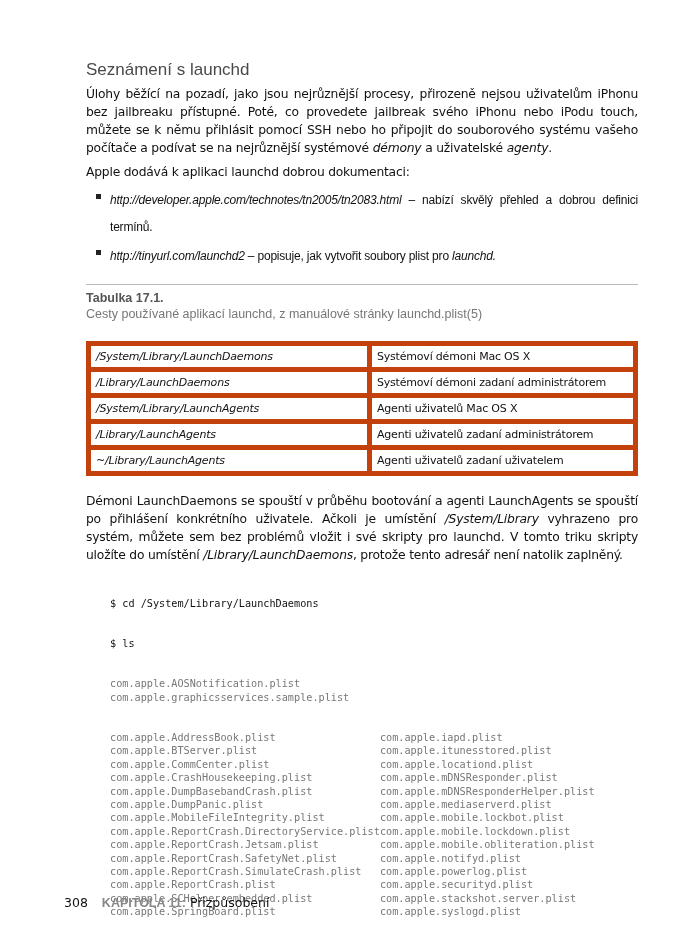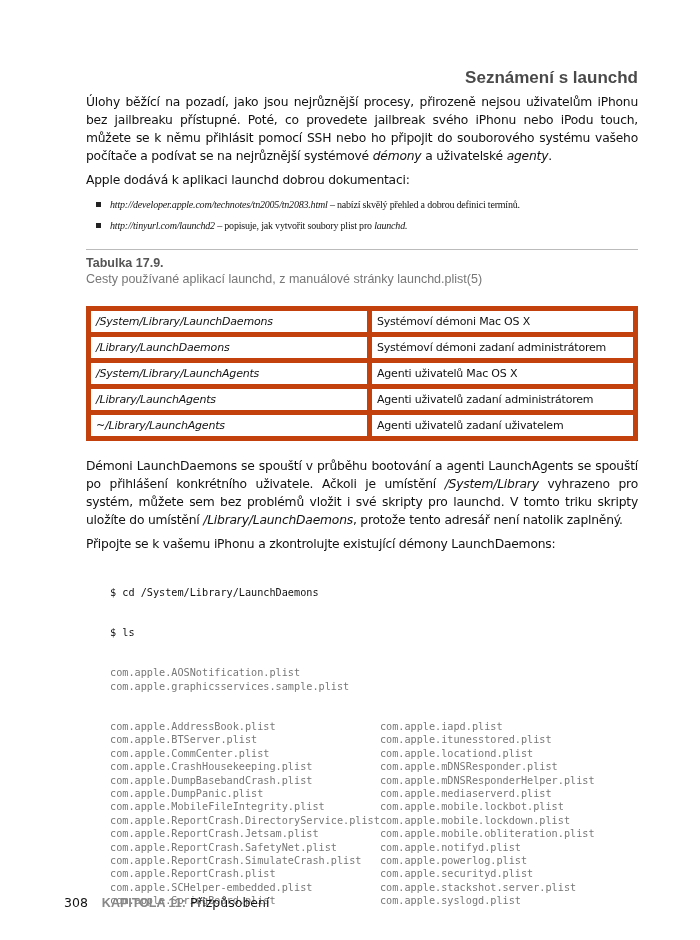--- a/index.html
+++ b/index.html
@@ -1,21 +1,21 @@
 <!DOCTYPE html>
 <html><head>
 <meta charset="utf-8">
 <style>
   html, body { margin: 0; padding: 0; background: #ffffff; }
   body { width: 700px; height: 940px; position: relative; overflow: hidden; font-family: "Liberation Sans", sans-serif; color: #111; }
   .page { position: absolute; left: 86px; top: 60px; width: 552px; }
-  .heading { font-family: "Liberation Sans", sans-serif; font-weight: bold; font-size: 17px; color: #4a4a4a; margin: 8px 0 5px 0; text-align: right; }
+  .heading { font-family: "Liberation Sans", sans-serif; font-weight: normal; font-size: 17px; color: #4a4a4a; margin: 0 0 5px 0; }
   .para { font-family: "DejaVu Sans", sans-serif; font-size: 12.3px; line-height: 18px; text-align: justify; margin: 0 0 6px 0; letter-spacing: -0.2px; }
   .bullets { list-style: none; margin: 4px 0 0 0; padding: 0 0 0 24px; }
-  .bullets li { position: relative; font-family: Liberation Serif, serif; font-size: 10px; line-height: 19px; text-align: justify; margin-bottom: 2px; letter-spacing: -0.2px; }
+  .bullets li { position: relative; font-family: Liberation Sans, sans-serif; font-size: 12px; line-height: 27px; text-align: justify; margin-bottom: 2px; letter-spacing: -0.2px; }
   .bullets li .dot { position: absolute; left: -14px; top: 7px; width: 5px; height: 5px; background: #222; }
   .rule { border-top: 1.5px solid #bbbbbb; margin: 14px 0 6px 0; }
   .tab-title { font-family: "Liberation Sans", sans-serif; font-weight: bold; font-size: 12.5px; color: #555; }
   .tab-caption { font-family: "Liberation Sans", sans-serif; font-size: 12.5px; color: #777; margin-top: 2px; }
   table.paths { border-collapse: collapse; width: 552px; margin-top: 20px; }
   table.paths td { border: 5px solid #c2410c; font-family: "DejaVu Sans", sans-serif; font-size: 11px; height: 21px; padding: 0 5px; letter-spacing: -0.2px; }
   table.paths td.path { font-style: italic; width: 266px; }
   .code { font-family: "DejaVu Sans Mono", monospace; font-size: 10.2px; line-height: 13.4px; color: #777; margin: 4px 0 0 24px; white-space: pre; }
   .code .cmd { color: #111; }
   .ls { display: flex; }
@@ -35,21 +35,21 @@
   <p class="para"><span>Úlohy běžící na pozadí, jako jsou nejrůznější procesy, přirozeně nejsou uživatelům iPhonu bez jailbreaku přístupné. Poté, co provedete jailbreak svého iPhonu nebo iPodu touch, můžete se k němu přihlásit pomocí SSH nebo ho připojit do souborového systému vašeho počítače a podívat se na nejrůznější systémové </span><i>démony</i><span> a uživatelské </span><i>agenty</i><span>.</span></p>
 
   <p class="para">Apple dodává k aplikaci launchd dobrou dokumentaci:</p>
 
   <ul class="bullets">
     <li><span class="dot"></span><i>http://developer.apple.com/technotes/tn2005/tn2083.html</i><span> – nabízí skvělý přehled a dobrou definici termínů.</span></li>
     <li><span class="dot"></span><i>http://tinyurl.com/launchd2</i><span> – popisuje, jak vytvořit soubory plist pro </span><i>launchd.</i></li>
   </ul>
 
   <div class="rule"></div>
-  <div class="tab-title">Tabulka 17.9.</div>
+  <div class="tab-title">Tabulka 17.1.</div>
   <div class="tab-caption">Cesty používané aplikací launchd, z manuálové stránky launchd.plist(5)</div>
 
   <table class="paths">
     <tbody id="paths-body">
         <tr>
           <td class="path">/System/Library/LaunchDaemons</td>
           <td>Systémoví démoni Mac OS X</td>
         </tr>
         <tr>
           <td class="path">/Library/LaunchDaemons</td>
@@ -65,21 +65,20 @@
         </tr>
         <tr>
           <td class="path">~/Library/LaunchAgents</td>
           <td>Agenti uživatelů zadaní uživatelem</td>
         </tr>
       </tbody>
   </table>
 
   <p class="para" style="margin-top:16px"><span>Démoni LaunchDaemons se spouští v průběhu bootování a agenti LaunchAgents se spouští po přihlášení konkrétního uživatele. Ačkoli je umístění </span><i>/System/Library</i><span> vyhrazeno pro systém, můžete sem bez problémů vložit i své skripty pro launchd. V tomto triku skripty uložíte do umístění </span><i>/Library/LaunchDaemons</i><span>, protože tento adresář není natolik zaplněný.</span></p>
 
-  <p class="para">Připojte se k vašemu iPhonu a zkontrolujte existující démony LaunchDaemons:</p>
 
   <div class="code">
     <div class="cmd">$ cd /System/Library/LaunchDaemons</div>
     <div class="cmd">$ ls</div>
     <div id="top-lines"><div>com.apple.AOSNotification.plist</div><div>com.apple.graphicsservices.sample.plist</div></div>
     <div class="ls">
       <div class="col" id="left-col"><div>com.apple.AddressBook.plist</div><div>com.apple.BTServer.plist</div><div>com.apple.CommCenter.plist</div><div>com.apple.CrashHousekeeping.plist</div><div>com.apple.DumpBasebandCrash.plist</div><div>com.apple.DumpPanic.plist</div><div>com.apple.MobileFileIntegrity.plist</div><div>com.apple.ReportCrash.DirectoryService.plist</div><div>com.apple.ReportCrash.Jetsam.plist</div><div>com.apple.ReportCrash.SafetyNet.plist</div><div>com.apple.ReportCrash.SimulateCrash.plist</div><div>com.apple.ReportCrash.plist</div><div>com.apple.SCHelper-embedded.plist</div><div>com.apple.SpringBoard.plist</div></div>
       <div class="col" id="right-col"><div>com.apple.iapd.plist</div><div>com.apple.itunesstored.plist</div><div>com.apple.locationd.plist</div><div>com.apple.mDNSResponder.plist</div><div>com.apple.mDNSResponderHelper.plist</div><div>com.apple.mediaserverd.plist</div><div>com.apple.mobile.lockbot.plist</div><div>com.apple.mobile.lockdown.plist</div><div>com.apple.mobile.obliteration.plist</div><div>com.apple.notifyd.plist</div><div>com.apple.powerlog.plist</div><div>com.apple.securityd.plist</div><div>com.apple.stackshot.server.plist</div><div>com.apple.syslogd.plist</div></div>
     </div>
   </div>

